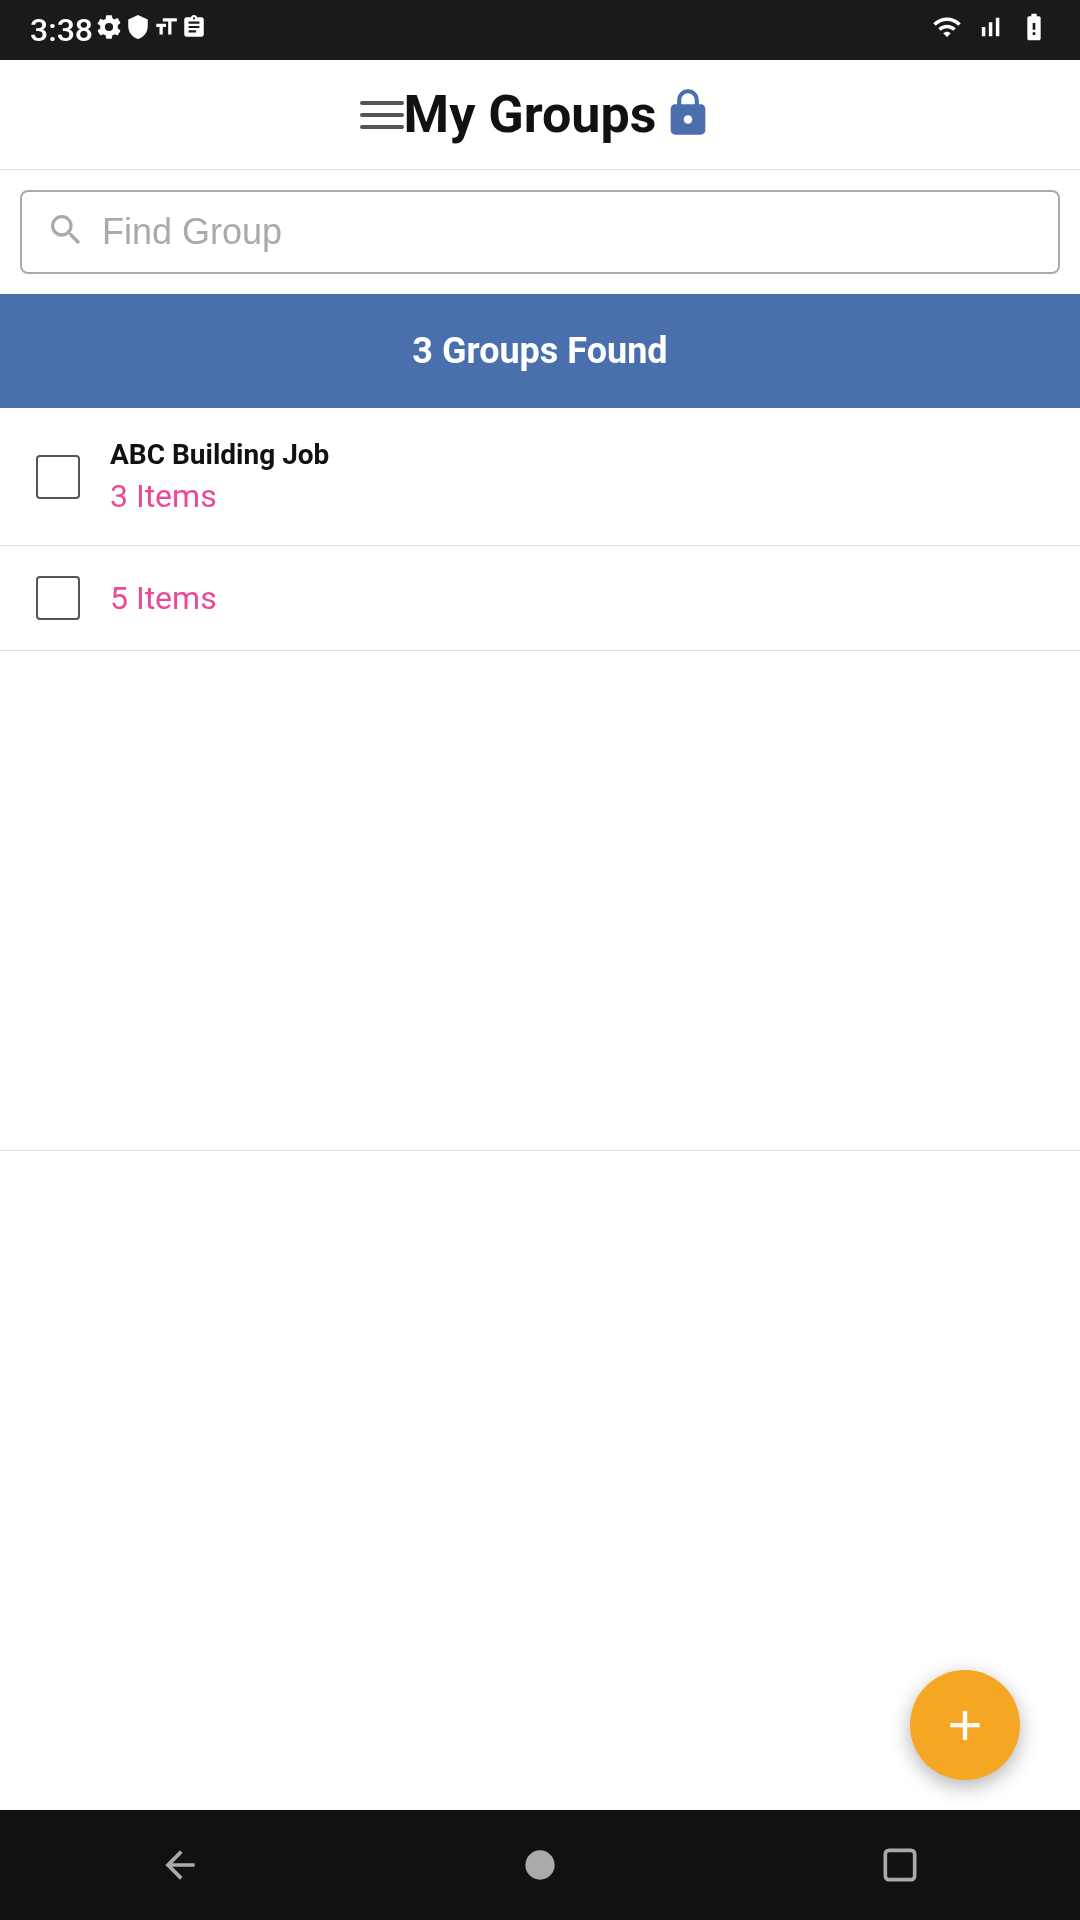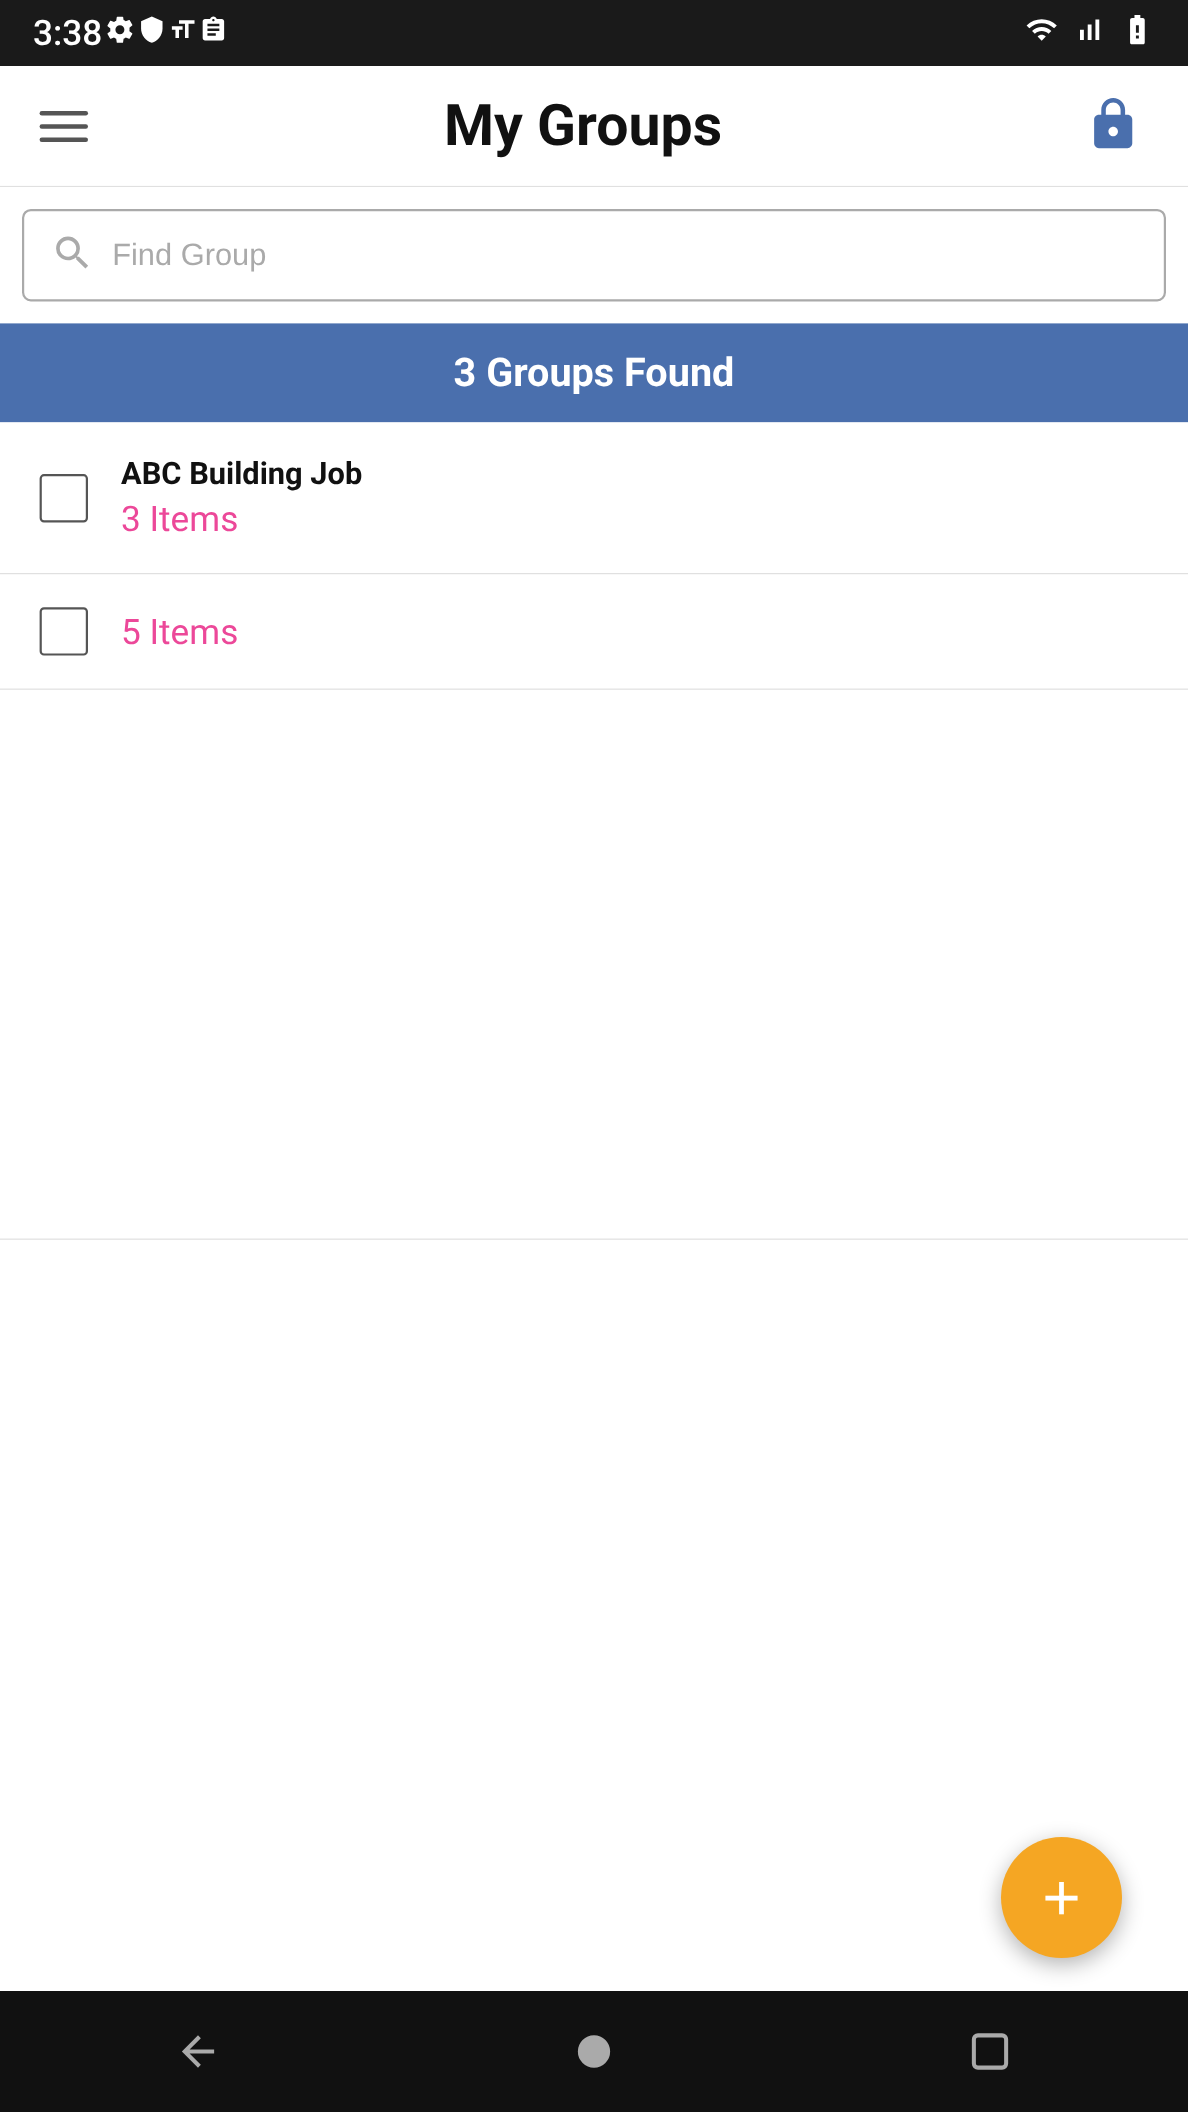--- a/index.html
+++ b/index.html
@@ -50,21 +50,21 @@
       display: flex;
       align-items: center;
       gap: 2px;
     }
 
     
     .header {
       height: 110px;
       display: flex;
       align-items: center;
-      justify-content: space-between;
+      justify-content: center;
       padding: 0 36px;
       background: #ffffff;
       border-bottom: 1px solid #e0e0e0;
     }
 
     .hamburger-icon {
       display: flex;
       flex-direction: column;
       gap: 8px;
       cursor: pointer;
@@ -114,34 +114,34 @@
 
     .search-icon svg {
       width: 40px;
       height: 40px;
       fill: #aaa;
     }
 
     .search-input {
       border: none;
       outline: none;
-      font-size: 28px;
+      font-size: 36px;
       color: #333;
       width: 100%;
       background: transparent;
     }
 
     .search-input::placeholder {
       color: #aaa;
     }
 
     
     .groups-found-banner {
       background: #4a6fad;
-      padding: 24px 0;
+      padding: 36px 0;
       text-align: center;
     }
 
     .groups-found-text {
       color: white;
       font-size: 36px;
       font-weight: bold;
     }
 
     

